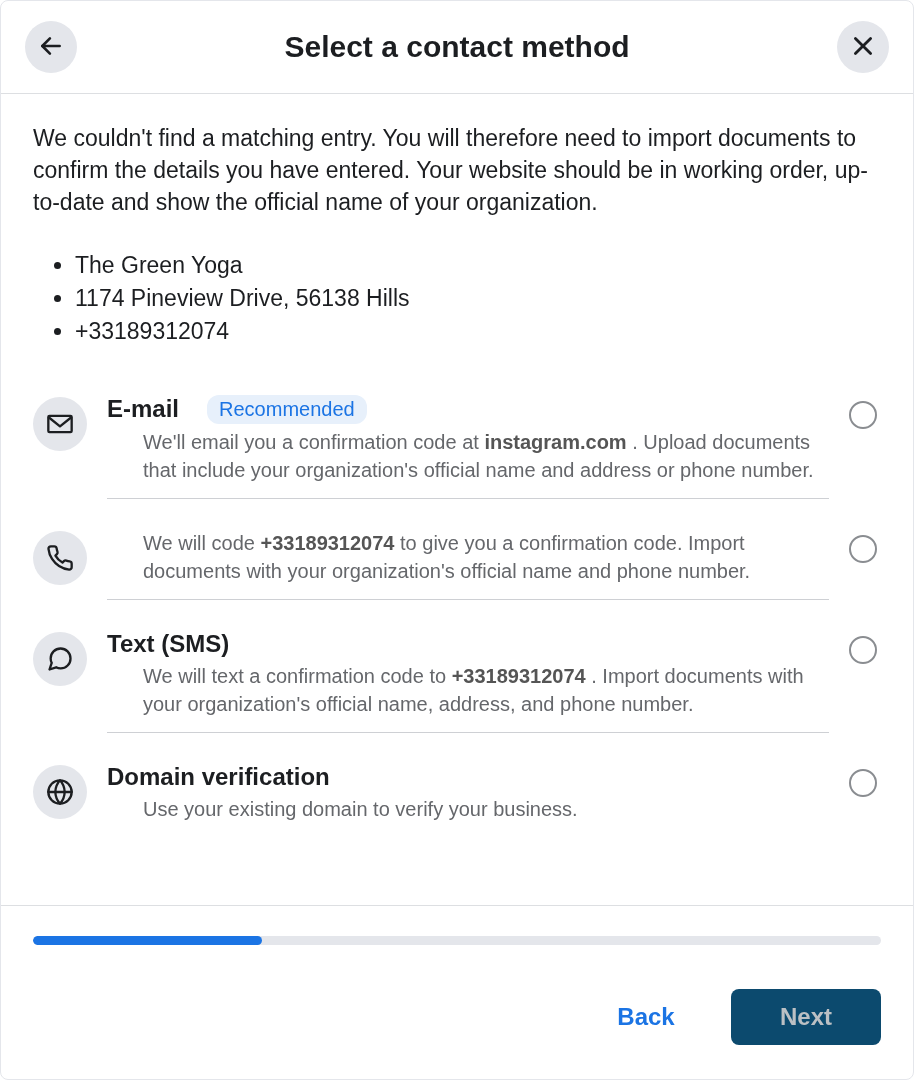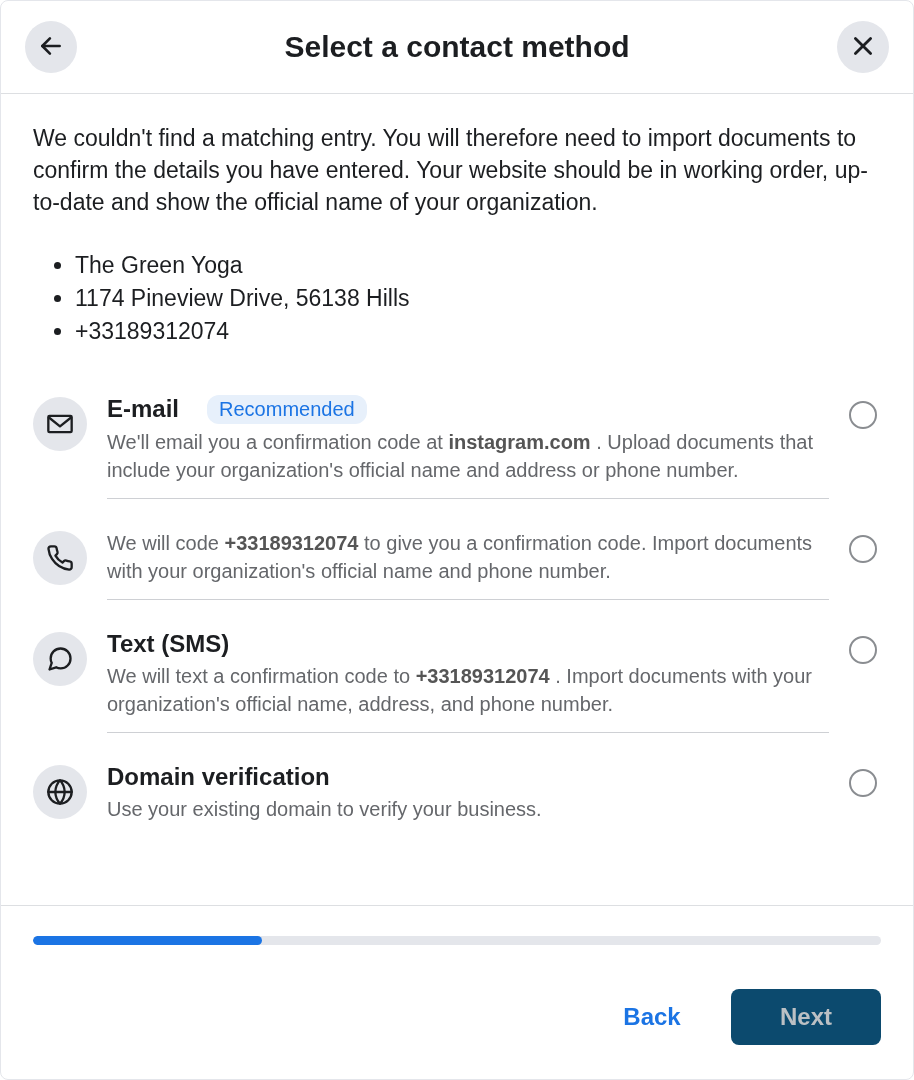--- a/index.html
+++ b/index.html
@@ -106,20 +106,21 @@
     color: #1b74e4;
     font-size: 20px;
     padding: 3px 12px;
     border-radius: 12px;
     font-weight: 500;
   }
   .opt-desc {
     font-size: 20px;
     line-height: 1.4;
     color: #65676b;
+    margin-left: 36px;
   }
   .opt-desc b { font-weight: 600; color: #555; }
   .radio {
     width: 28px;
     height: 28px;
     border: 2.5px solid #8a8d91;
     border-radius: 50%;
     flex-shrink: 0;
     margin-top: 6px;
     margin-right: 4px;
@@ -137,21 +138,21 @@
     margin-bottom: 44px;
   }
   .progress-fill {
     height: 100%;
     background: #1b74e4;
     border-radius: 5px;
   }
   .btnrow {
     display: flex;
     justify-content: flex-end;
-    gap: 4px;
+    gap: 10px;
   }
   .btn {
     min-width: 150px;
     height: 56px;
     border-radius: 8px;
     font-size: 24px;
     font-weight: 600;
     border: none;
     cursor: pointer;
     display: flex;

